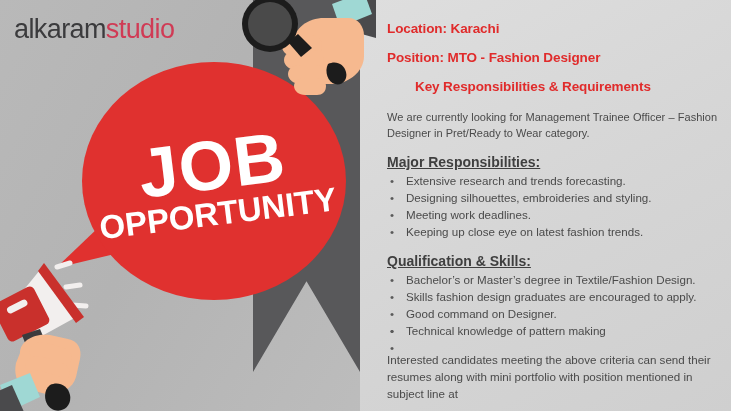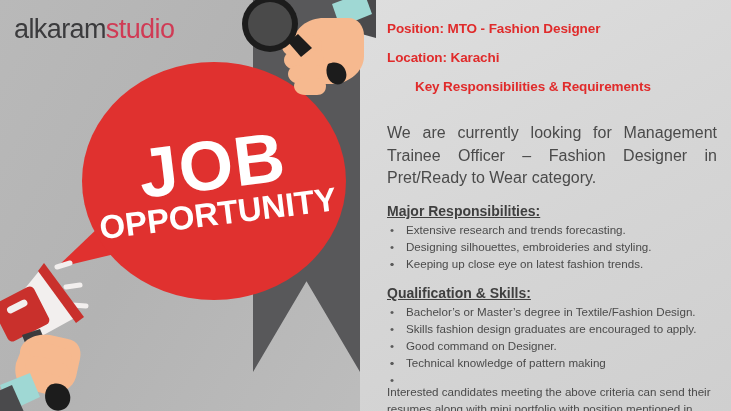--- a/index.html
+++ b/index.html
@@ -71,23 +71,23 @@
 
   
   .content{
     position:absolute;left:387px;top:21px;width:330px;z-index:40;
     color:#4a4a4a;
   }
   .head-red{
     color:#e02b2b;font-weight:bold;font-size:13.5px;
     margin:0 0 14px 0;letter-spacing:-0.1px;
   }
-  .head-red.kr{margin-bottom:28px;padding-left:28px;}
+  .head-red.kr{margin-bottom:16px;padding-left:28px;}
   .intro{
-    font-size:16px;line-height:1.42;margin:0 0 13px 0;
+    font-size:11px;line-height:1.42;margin:0 0 13px 0;
     text-align:justify;color:#4a4a4a;
   }
   .sec-title{
     font-weight:bold;font-size:14px;text-decoration:underline;
     color:#3f3f3f;margin:0 0 2px 0;
   }
   ul.blist{list-style:none;margin:0 0 13px 0;padding:0;}
   ul.blist li{
     position:relative;padding-left:19px;
     font-size:11.6px;line-height:1.47;color:#4a4a4a;
@@ -175,31 +175,31 @@
       <path d="M56 140 C64 136 74 140 76 150 C78 160 70 168 60 165 C50 162 48 146 56 140 Z" fill="#1c1c1c"></path>
 
       <path d="M6 140 L36 128 L46 152 L16 166 Z" fill="#9fd8d4"></path>
 
       <path d="M-10 152 L18 140 L34 176 L-10 186 Z" fill="#4a4a4c"></path>
     </svg>
   </div>
 
   <div class="content">
 
+    <p class="head-red">Location: Karachi</p>
     <p class="head-red">Position: MTO - Fashion Designer</p>
-    <p class="head-red">Location: Karachi</p>
     <p class="head-red kr">Key Responsibilities &amp; Requirements</p>
 
     <p class="intro">We are currently looking for Management Trainee Officer – Fashion Designer in Pret/Ready to Wear category.</p>
 
     <p class="sec-title">Major Responsibilities:</p>
     <ul class="blist">
       <li><span class="bul">•</span><span>Extensive research and trends forecasting.</span></li>
       <li><span class="bul">•</span><span>Designing silhouettes, embroideries and styling.</span></li>
-      <li><span class="bul">•</span></li>
+      <li><span class="bul">•</span><span>Meeting work deadlines.</span></li>
       <li><span class="bul">•</span><span>Keeping up close eye on latest fashion trends.</span></li>
     </ul>
 
     <p class="sec-title">Qualification &amp; Skills:</p>
     <ul class="blist">
       <li><span class="bul">•</span><span>Bachelor’s or Master’s degree in Textile/Fashion Design.</span></li>
       <li><span class="bul">•</span><span>Skills fashion design graduates are encouraged to apply.</span></li>
       <li><span class="bul">•</span><span>Good command on Designer.</span></li>
       <li><span class="bul">•</span></li>
       <li><span class="bul">•</span><span>Technical knowledge of pattern making</span></li>

